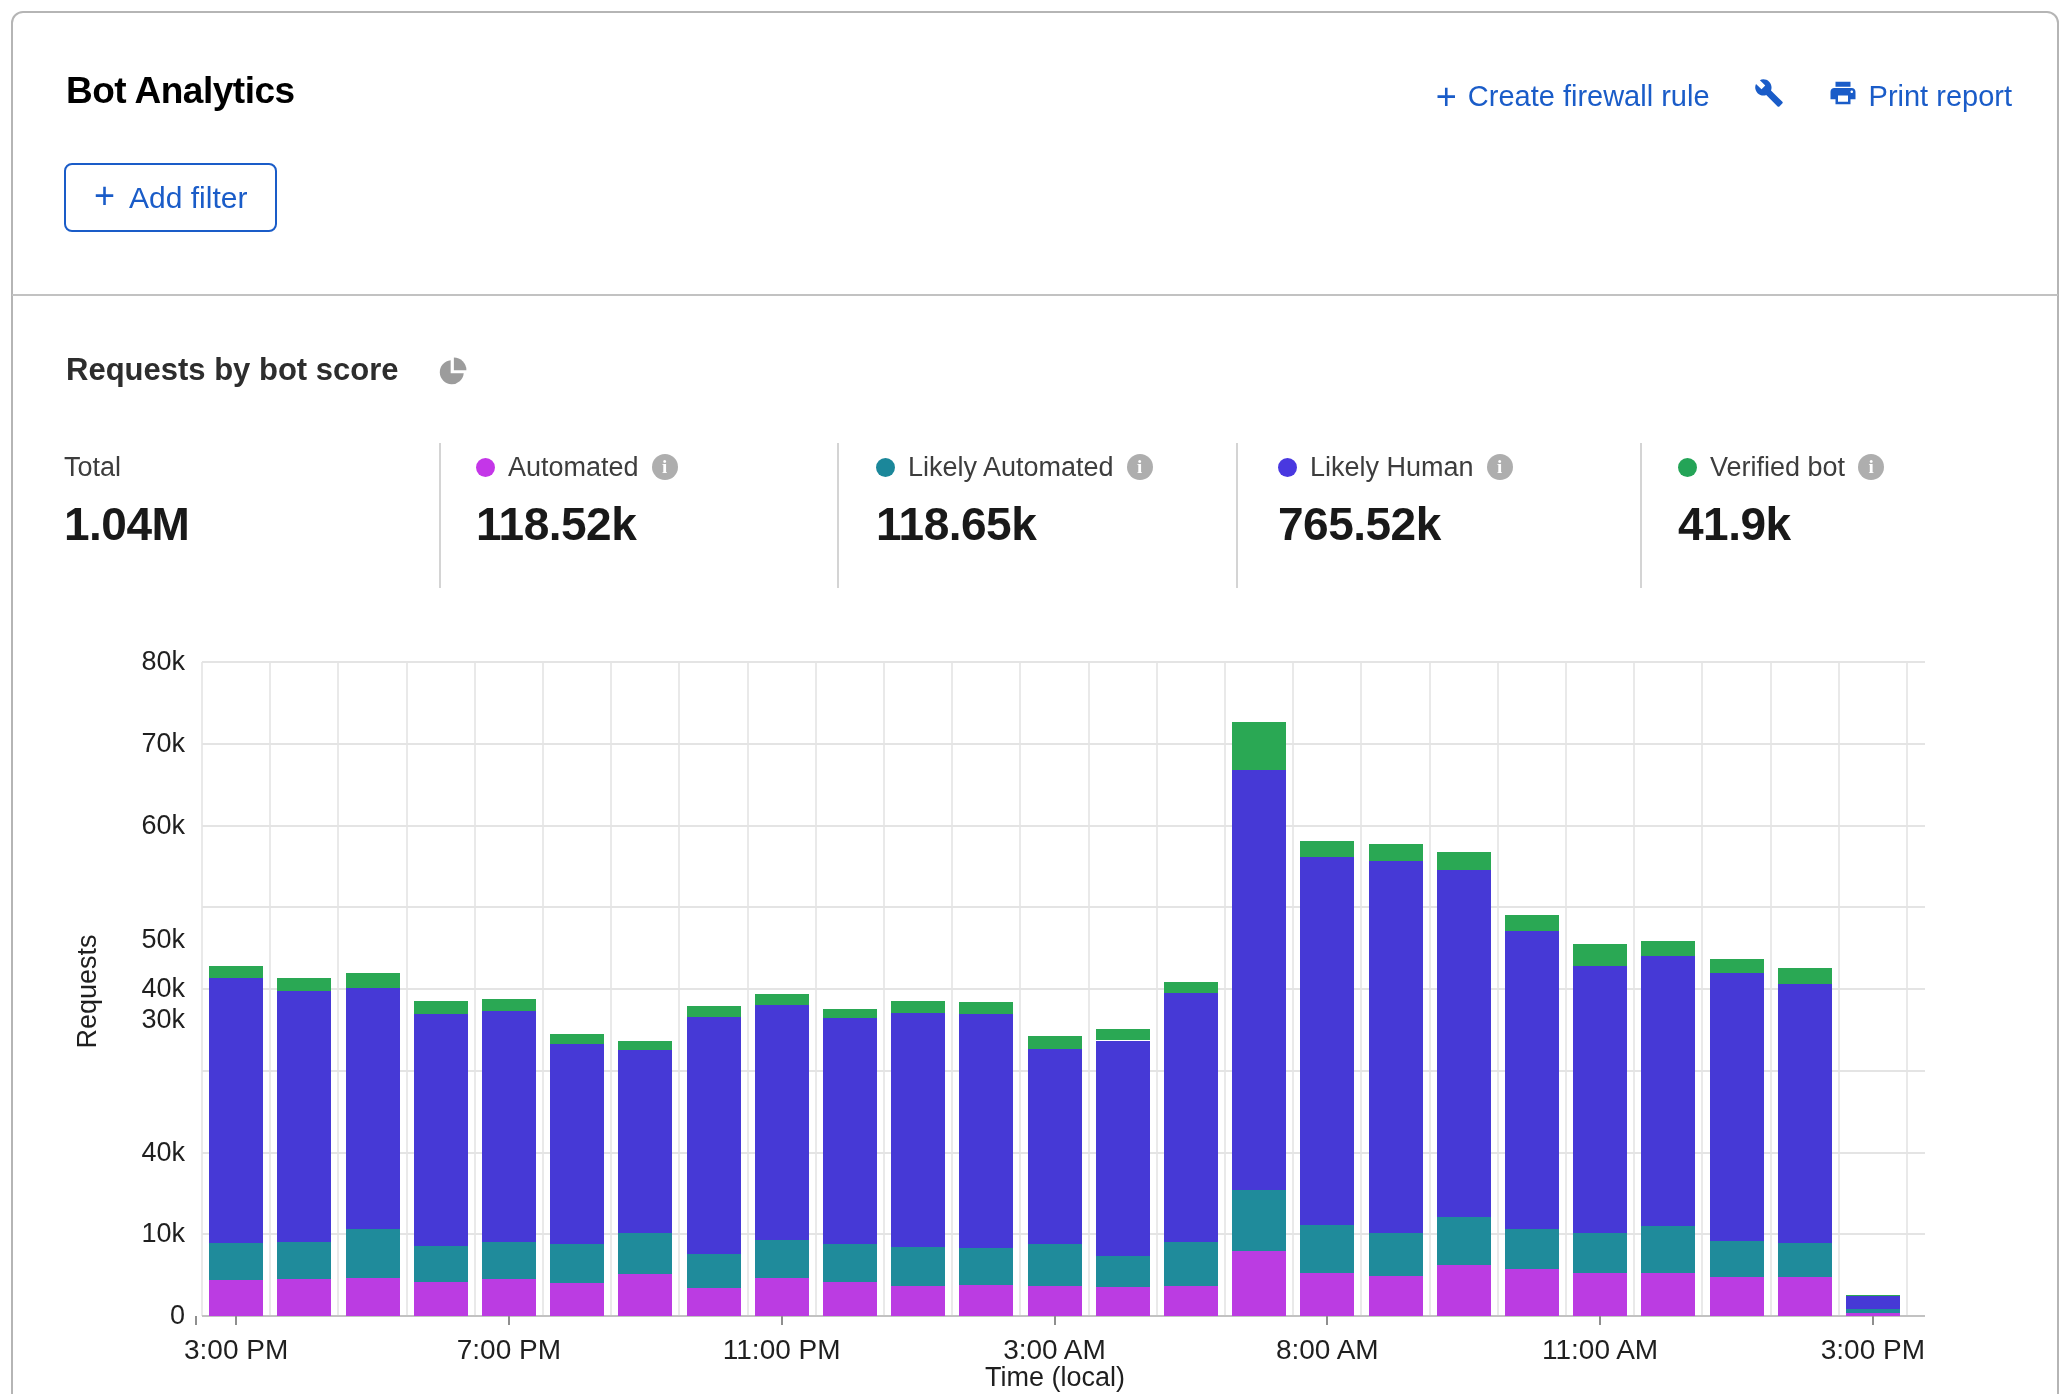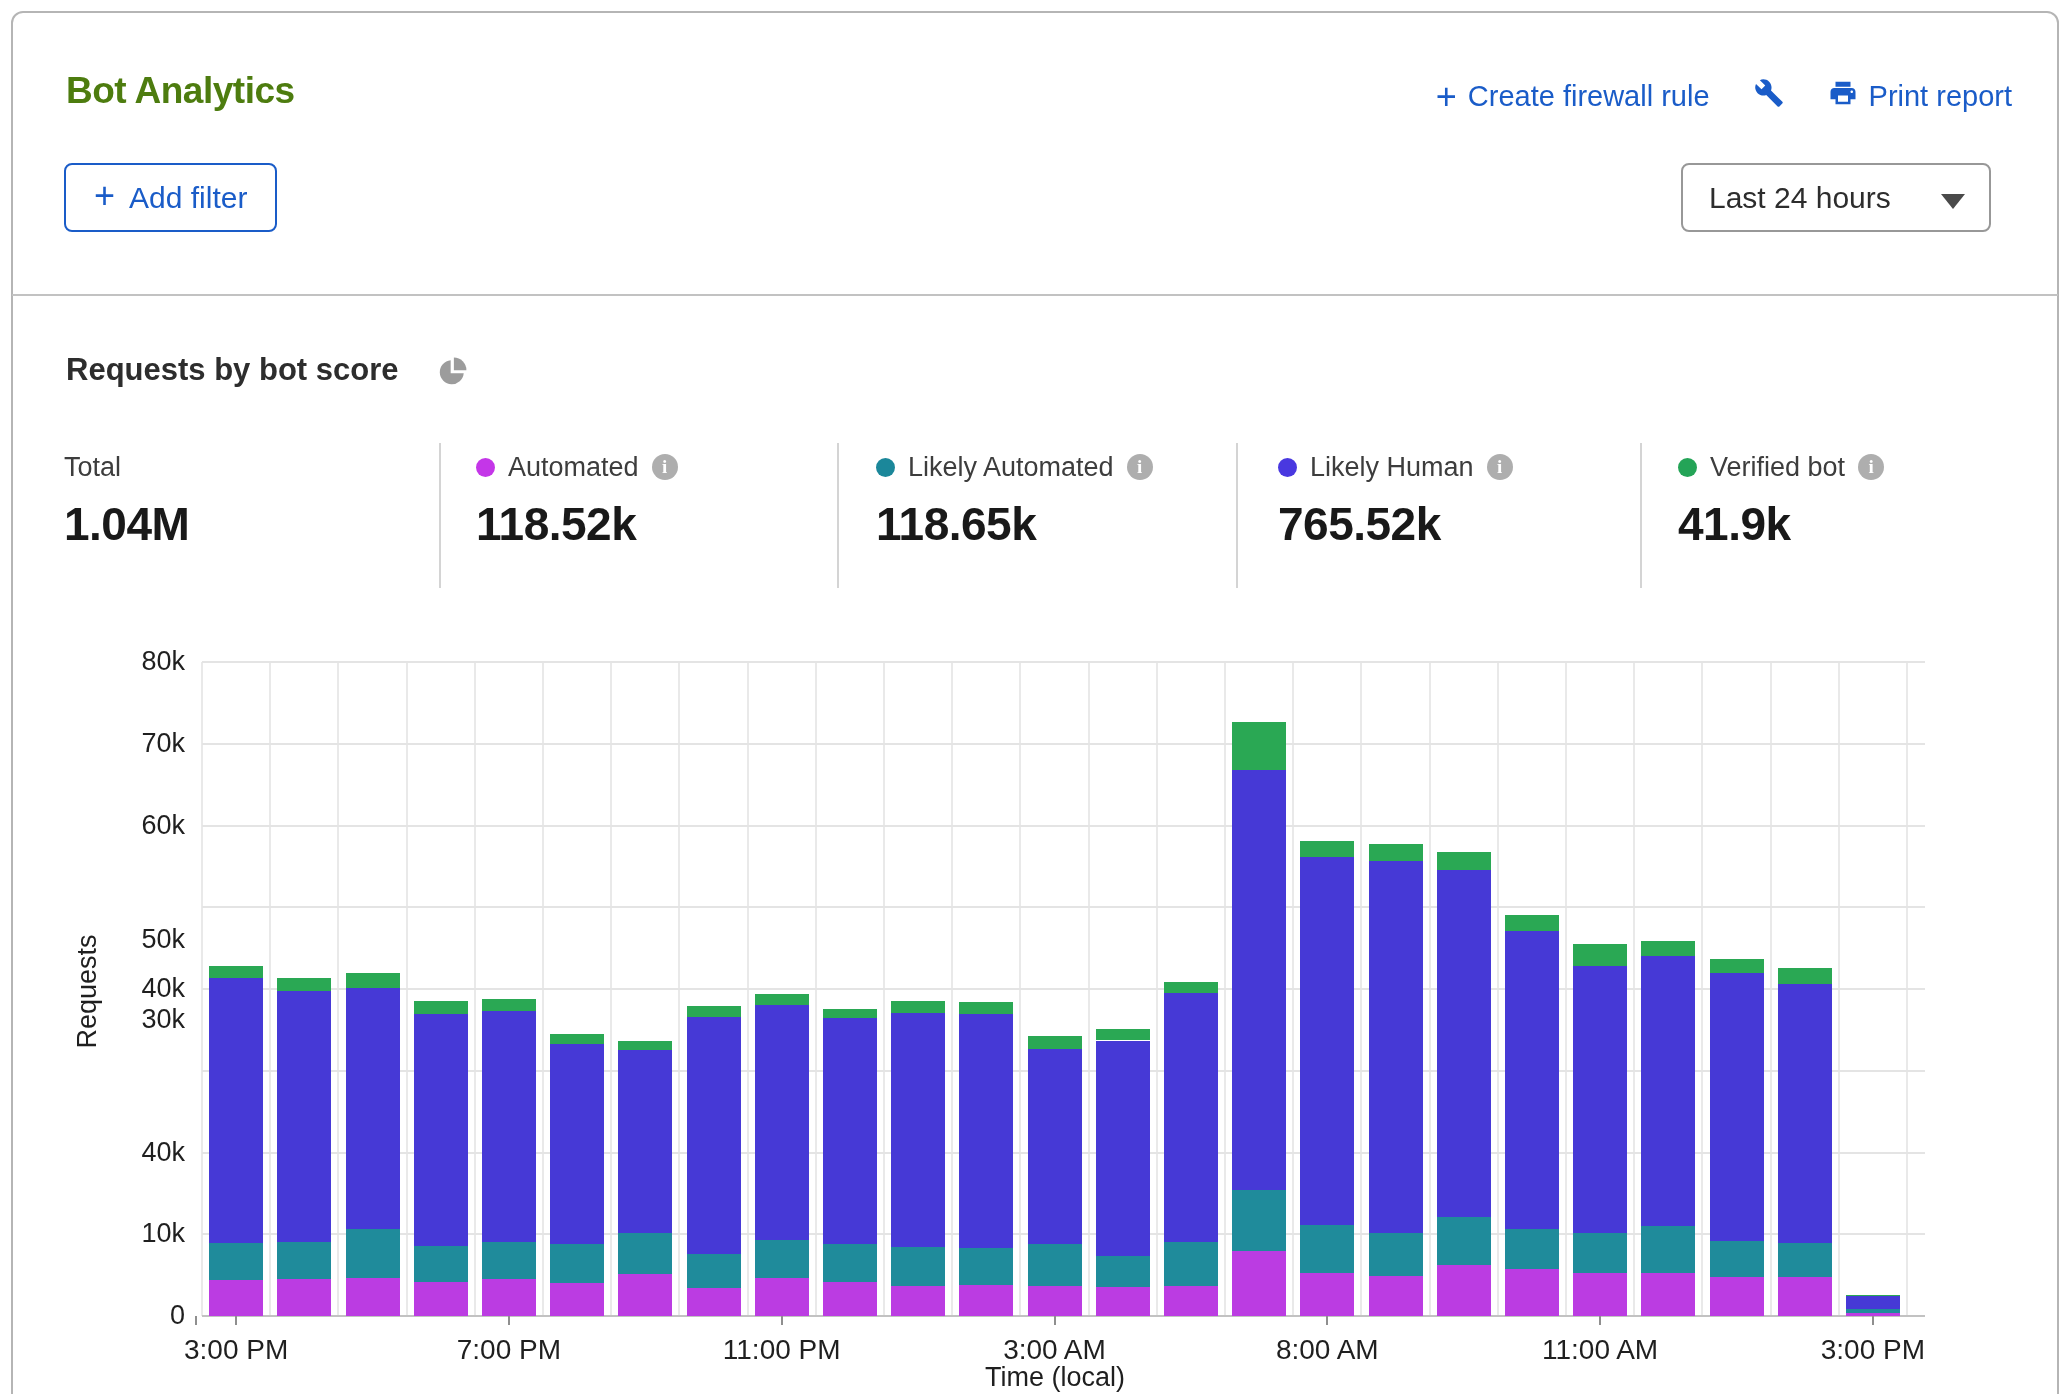--- a/index.html
+++ b/index.html
@@ -4,21 +4,21 @@
 <style>
   * { margin:0; padding:0; box-sizing:border-box; }
   html,body { background:#fff; }
   body { width:2070px; height:1394px; font-family:"Liberation Sans","DejaVu Sans",sans-serif; overflow:hidden; }
   .screen { position:relative; width:2070px; height:1394px; background:#fff; }
 
   .card { position:absolute; left:11px; top:11px; width:2048px; height:1420px;
           border:2px solid #b5b5b5; border-radius:12px; background:#fff; }
 
   
-  .page-title { position:absolute; left:66px; top:70px; font-size:37px; font-weight:700; color:#4d7c0f; letter-spacing:-0.5px; }
+  .page-title { position:absolute; left:66px; top:70px; font-size:37px; font-weight:700; color:#000000; letter-spacing:-0.5px; }
   .header-actions { position:absolute; right:58px; top:78px; display:flex; align-items:center; gap:44px; }
   .hlink { display:flex; align-items:center; gap:11px; color:#1a5cc8; font-size:29px; cursor:pointer; text-decoration:none; }
   .hlink .plus-glyph { font-size:36px; font-weight:400; line-height:28px; }
   .hlink svg { width:30px; height:30px; fill:#1a5cc8; }
 
   .add-filter-btn { position:absolute; left:64px; top:163px; height:69px; padding:0 28px;
        display:flex; align-items:center; gap:14px; background:#fff;
        border:2.5px solid #1a5cc8; border-radius:8px; color:#1a5cc8; font-size:30px; cursor:pointer; }
   .add-filter-btn .plus-glyph { font-size:36px; font-weight:400; margin-top:-3px; }
 
@@ -85,24 +85,20 @@
       </span>
       <span>Print report</span>
     </a>
   </div>
 
   <button class="add-filter-btn">
     <span class="plus-glyph">+</span>
     <span>Add filter</span>
   </button>
 
-  <div class="range-select">
-    <span>Last 24 hours</span>
-    <span class="caret"></span>
-  </div>
 
   <div class="header-divider"></div>
 
   <div class="section-heading">Requests by bot score</div>
   <span class="pie-icon">
     <svg viewBox="0 0 24 24" width="32" height="32" fill="#9c9c9c">
       <path d="M11 3.2A9 9 0 1 0 20.8 13H11V3.2z"></path>
       <path d="M13.4 1.2v9.4h9.4a9.4 9.4 0 0 0-9.4-9.4z"></path>
     </svg>
   </span>

